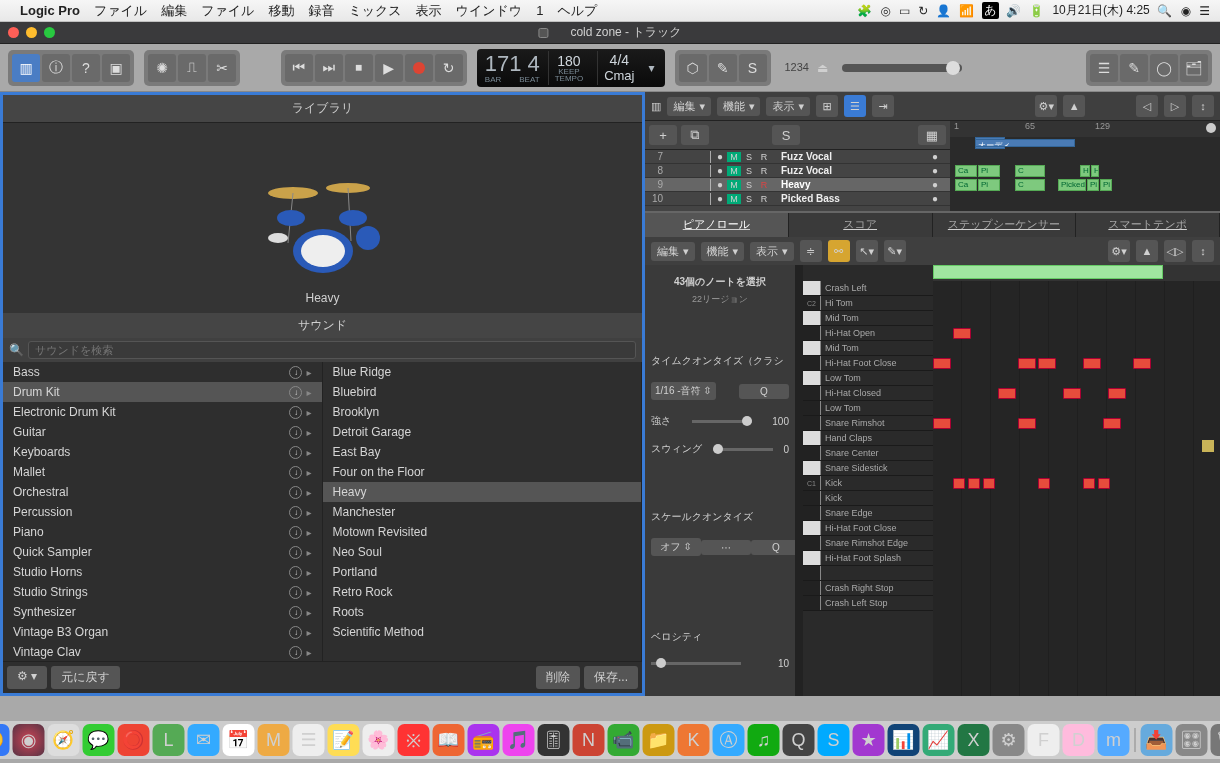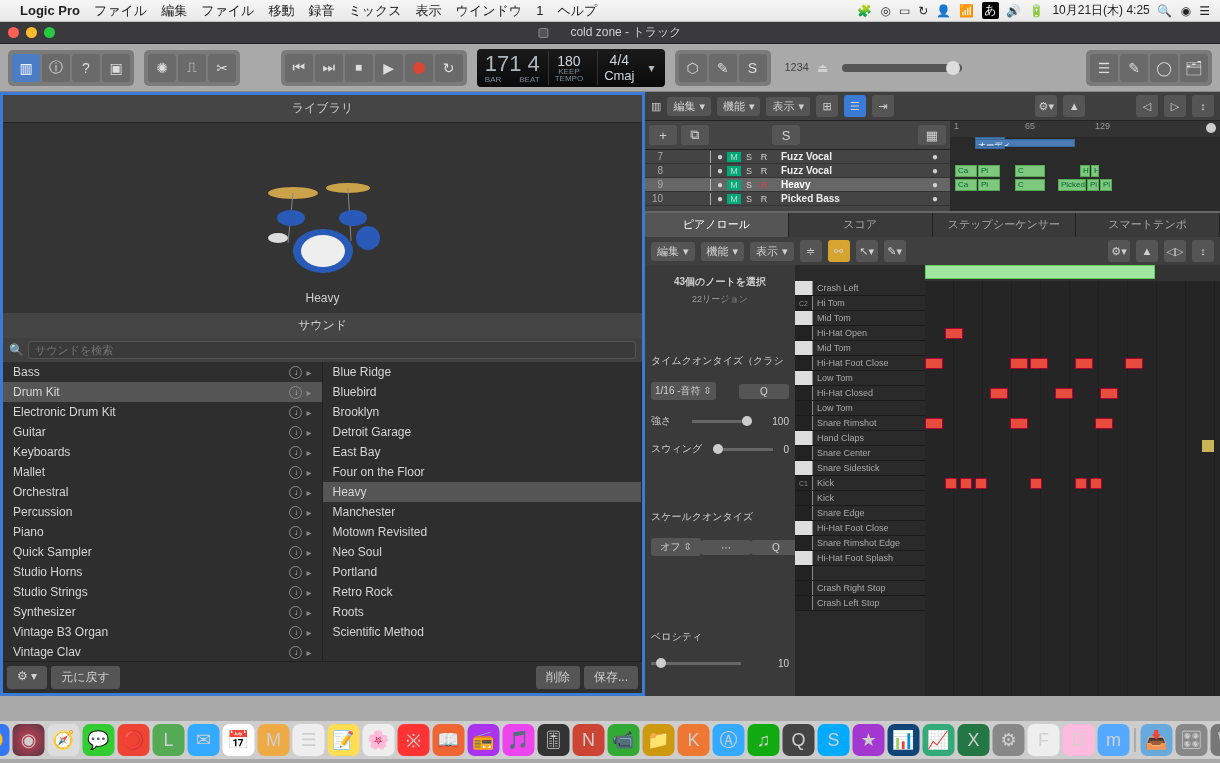--- a/index.html
+++ b/index.html
@@ -82,37 +82,37 @@
 .plus-btn,.hdr-btn{ width:28px;height:20px;background:#555;border-radius:3px;display:flex;align-items:center;justify-content:center;font-size:13px;}
 
 .arrange { flex:1; background:#2a2a2a; position:relative; overflow:hidden;}
 .arr-ruler { height:16px; background:#333; display:flex; font-size:9px; color:#999; position:relative;}
 .arr-ruler span{ position:absolute;}
 .region { position:absolute; height:12px; background:#7ec97e; border:1px solid #5a5; font-size:8px; padding:0 2px; overflow:hidden; color:#063;}
 .region.aud { background:#4a7bb5; color:#fff; border-color:#369;}
 
 
 .editor { flex:1; display:flex; flex-direction:column; border-top:2px solid #666;}
-.ed-tabs { display:flex; background:#3a3a3a; height:24px;}
+.ed-tabs { display:flex; background:#3a3a3a; height:24px;text-decoration:underline;}
 .ed-tab { flex:1; text-align:center; padding:4px; border-right:1px solid #222; font-size:11px; color:#aaa;}
 .ed-tab.active { background:#555; color:#fff;}
 .ed-tool { display:flex; padding:3px 6px; gap:6px; background:#3f3f3f; align-items:center; font-size:11px;}
 .ed-tool .link{ background:#d6a530; padding:2px 4px; border-radius:3px;}
 
 .ed-main { flex:1; display:flex;}
 .inspector { width:150px; background:#3a3a3a; padding:6px; font-size:10px;}
 .insp-head { text-align:center; padding:4px; font-weight:600;}
 .insp-sub { text-align:center; font-size:9px; color:#999; margin-bottom:8px;}
 .insp-row { display:flex; justify-content:space-between; align-items:center; margin:14px 0;}
 .insp-row .field{ background:#555; padding:2px 4px; border-radius:3px; min-width:50px; text-align:center;}
 .insp-slider { display:flex; align-items:center; gap:4px;}
 .insp-slider .track{ flex:1; height:3px; background:#666; position:relative;}
 .insp-slider .kn{ position:absolute; width:10px;height:10px;background:#ccc;border-radius:50%;top:-4px;}
 
-.piano-roll { flex:1; display:flex; background:#222;}
+.piano-roll { flex:1; display:flex; background:#222;padding-left:8px;}
 .key-col { width:130px; background:#2a2a2a;}
 .key-row { height:15px; display:flex; align-items:center; font-size:9px; border-bottom:1px solid #1a1a1a;}
 .key-row .key { width:18px; height:100%; background:#ddd; border-right:1px solid #888; font-size:7px; color:#333; display:flex;align-items:center;justify-content:center;}
 .key-row .key.bk { background:#222; color:#888;}
 .key-row .nm { padding-left:4px; color:#aaa;}
 .grid { flex:1; position:relative; background:repeating-linear-gradient(to right,#252525 0,#252525 28px,#1f1f1f 28px,#1f1f1f 29px); overflow:hidden;}
 .grid-ruler { height:16px; background:#333; font-size:9px; color:#999; position:relative;}
 .note { position:absolute; height:11px; background:#e74c3c; border:1px solid #a03; border-radius:1px;}
 .play-region { position:absolute; top:0; height:14px; background:#a0e5a0; border:1px solid #6c6;}
 

